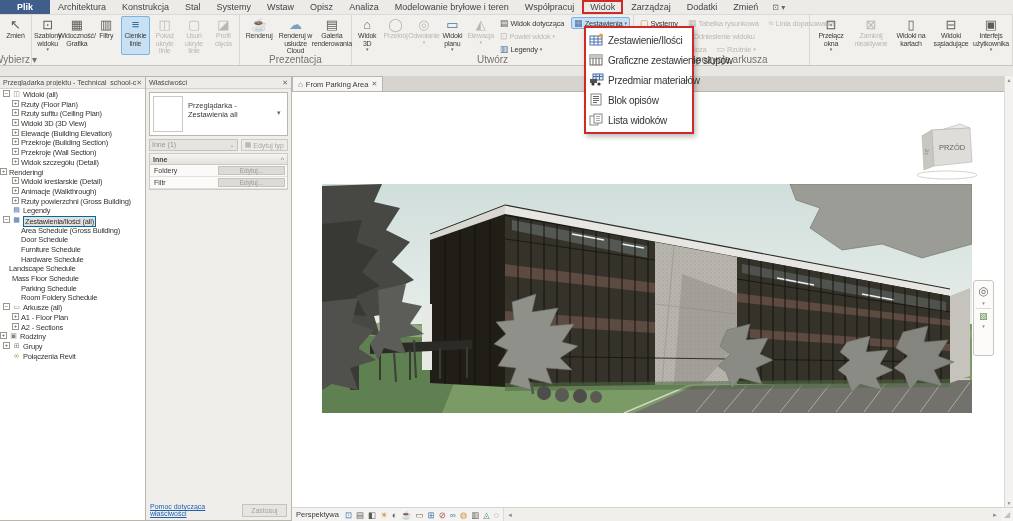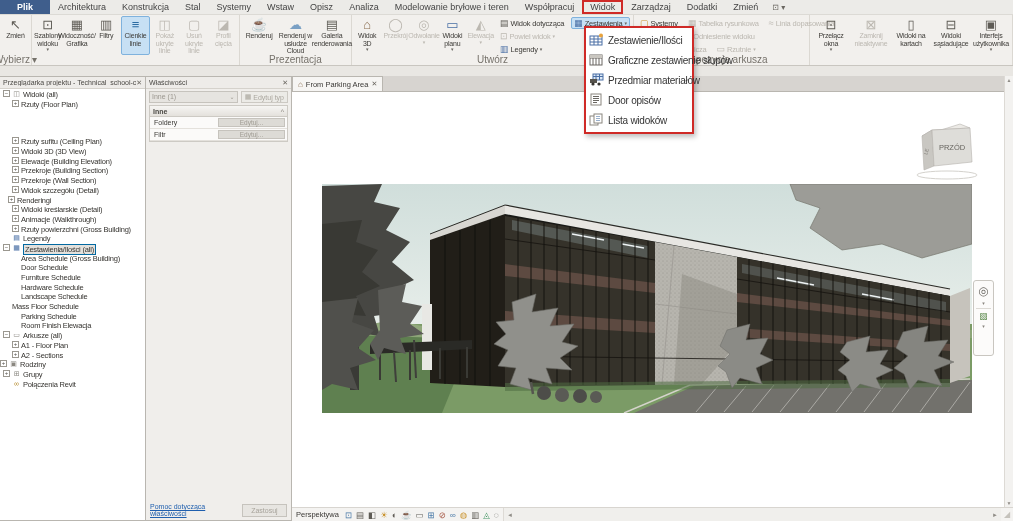--- a/index.html
+++ b/index.html
@@ -351,21 +351,21 @@
       <div class="tree">
           <div class="tree-row" style="padding-left: 3px;">
             <span class="tree-exp">−</span>
             <span class="tree-ico" style="color: rgb(138, 135, 128);">◫</span>
             <span class="tree-lbl">Widoki (all)</span>
           </div>
           <div class="tree-row" style="padding-left: 12px;">
             <span class="tree-exp">+</span>
             <span class="tree-lbl">Rzuty (Floor Plan)</span>
           </div>
-          <div class="tree-row" style="padding-left: 12px; margin-top: 28px;">
+          <div class="tree-row" style="padding-left: 12px;">
             <span class="tree-exp">+</span>
             <span class="tree-lbl">Rzuty sufitu (Ceiling Plan)</span>
           </div>
           <div class="tree-row" style="padding-left: 12px;">
             <span class="tree-exp">+</span>
             <span class="tree-lbl">Widoki 3D (3D View)</span>
           </div>
           <div class="tree-row" style="padding-left: 12px;">
             <span class="tree-exp">+</span>
             <span class="tree-lbl">Elewacje (Building Elevation)</span>
@@ -375,21 +375,21 @@
             <span class="tree-lbl">Przekroje (Building Section)</span>
           </div>
           <div class="tree-row" style="padding-left: 12px;">
             <span class="tree-exp">+</span>
             <span class="tree-lbl">Przekroje (Wall Section)</span>
           </div>
           <div class="tree-row" style="padding-left: 12px;">
             <span class="tree-exp">+</span>
             <span class="tree-lbl">Widok szczegółu (Detail)</span>
           </div>
-          <div class="tree-row" style="padding-left: 8px;">
+          <div class="tree-row" style="padding-left: 0;">
             <span class="tree-exp">+</span>
             <span class="tree-lbl">Renderingi</span>
           </div>
           <div class="tree-row" style="padding-left: 12px;">
             <span class="tree-exp">+</span>
             <span class="tree-lbl">Widoki kreślarskie (Detail)</span>
           </div>
           <div class="tree-row" style="padding-left: 12px;">
             <span class="tree-exp">+</span>
             <span class="tree-lbl">Animacje (Walkthrough)</span>
@@ -417,35 +417,35 @@
             <span class="tree-lbl">Door Schedule</span>
           </div>
           <div class="tree-row" style="padding-left: 12px;">
             <span class="tree-noexp"></span>
             <span class="tree-lbl">Furniture Schedule</span>
           </div>
           <div class="tree-row" style="padding-left: 12px;">
             <span class="tree-noexp"></span>
             <span class="tree-lbl">Hardware Schedule</span>
           </div>
-          <div class="tree-row" style="padding-left: 12px;">
+          <div class="tree-row" style="">
             <span class="tree-noexp"></span>
             <span class="tree-lbl">Landscape Schedule</span>
           </div>
           <div class="tree-row" style="padding-left: 3px;">
             <span class="tree-noexp"></span>
             <span class="tree-lbl">Mass Floor Schedule</span>
           </div>
           <div class="tree-row" style="padding-left: 12px;">
             <span class="tree-noexp"></span>
             <span class="tree-lbl">Parking Schedule</span>
           </div>
           <div class="tree-row" style="padding-left: 12px;">
             <span class="tree-noexp"></span>
-            <span class="tree-lbl">Room Finish Elewacja</span>
+            <span class="tree-lbl">Room Foldery Schedule</span>
           </div>
           <div class="tree-row" style="padding-left: 3px;">
             <span class="tree-exp">−</span>
             <span class="tree-ico" style="color: rgb(138, 135, 128);">▭</span>
             <span class="tree-lbl">Arkusze (all)</span>
           </div>
           <div class="tree-row" style="padding-left: 12px;">
             <span class="tree-exp">+</span>
             <span class="tree-lbl">A1 - Floor Plan</span>
           </div>
@@ -468,20 +468,25 @@
             <span class="tree-ico" style="color: rgb(181, 138, 42);">∞</span>
             <span class="tree-lbl">Połączenia Revit</span>
           </div>
         </div>
     </div>
 
     <div class="props">
       <div class="panel-title">
         <span>Właściwości</span>
         <span class="x">✕</span>
+      </div>
+      <div class="type-sel">
+        <div class="type-thumb"></div>
+        <div class="type-text">Przeglądarka - Zestawienia all</div>
+        <div class="type-caret">▾</div>
       </div>
       <div class="combo-row">
         <div class="combo">
           <span>Inne (1)</span>
           <span class="c-caret">⌄</span>
         </div>
         <div class="edit-type">
           <span>▦</span>
           <span>Edytuj typ</span>
         </div>
@@ -738,21 +743,21 @@
             <circle cx="4" cy="11" r="1.6" fill="#35332f"></circle>
             <circle cx="10" cy="11" r="1.6" fill="#35332f"></circle>
           </svg></span>
         <span class="dd-label">Przedmiar materiałów</span>
       </div>
       <div class="dd-item">
         <span class="dd-icon"><svg width="15" height="13" viewBox="0 0 15 13">
             <rect x="2" y="1" width="10" height="11" fill="#fff" stroke="#8a867f"></rect>
             <path d="M4 3.5h6M4 5.5h6M4 7.5h6M4 9.5h4" stroke="#6a6762"></path>
           </svg></span>
-        <span class="dd-label">Door opisów</span>
+        <span class="dd-label">Blok opisów</span>
       </div>
       <div class="dd-item">
         <span class="dd-icon"><svg width="15" height="13" viewBox="0 0 15 13">
             <rect x="1" y="3" width="8" height="9" fill="#fff" stroke="#8a867f"></rect>
             <rect x="5" y="1" width="8" height="9" fill="#fff" stroke="#8a867f"></rect>
             <path d="M7 3.5h4M7 5.5h4M7 7.5h4" stroke="#9ab0cc"></path>
           </svg></span>
         <span class="dd-label">Lista widoków</span>
       </div>
     </div>

